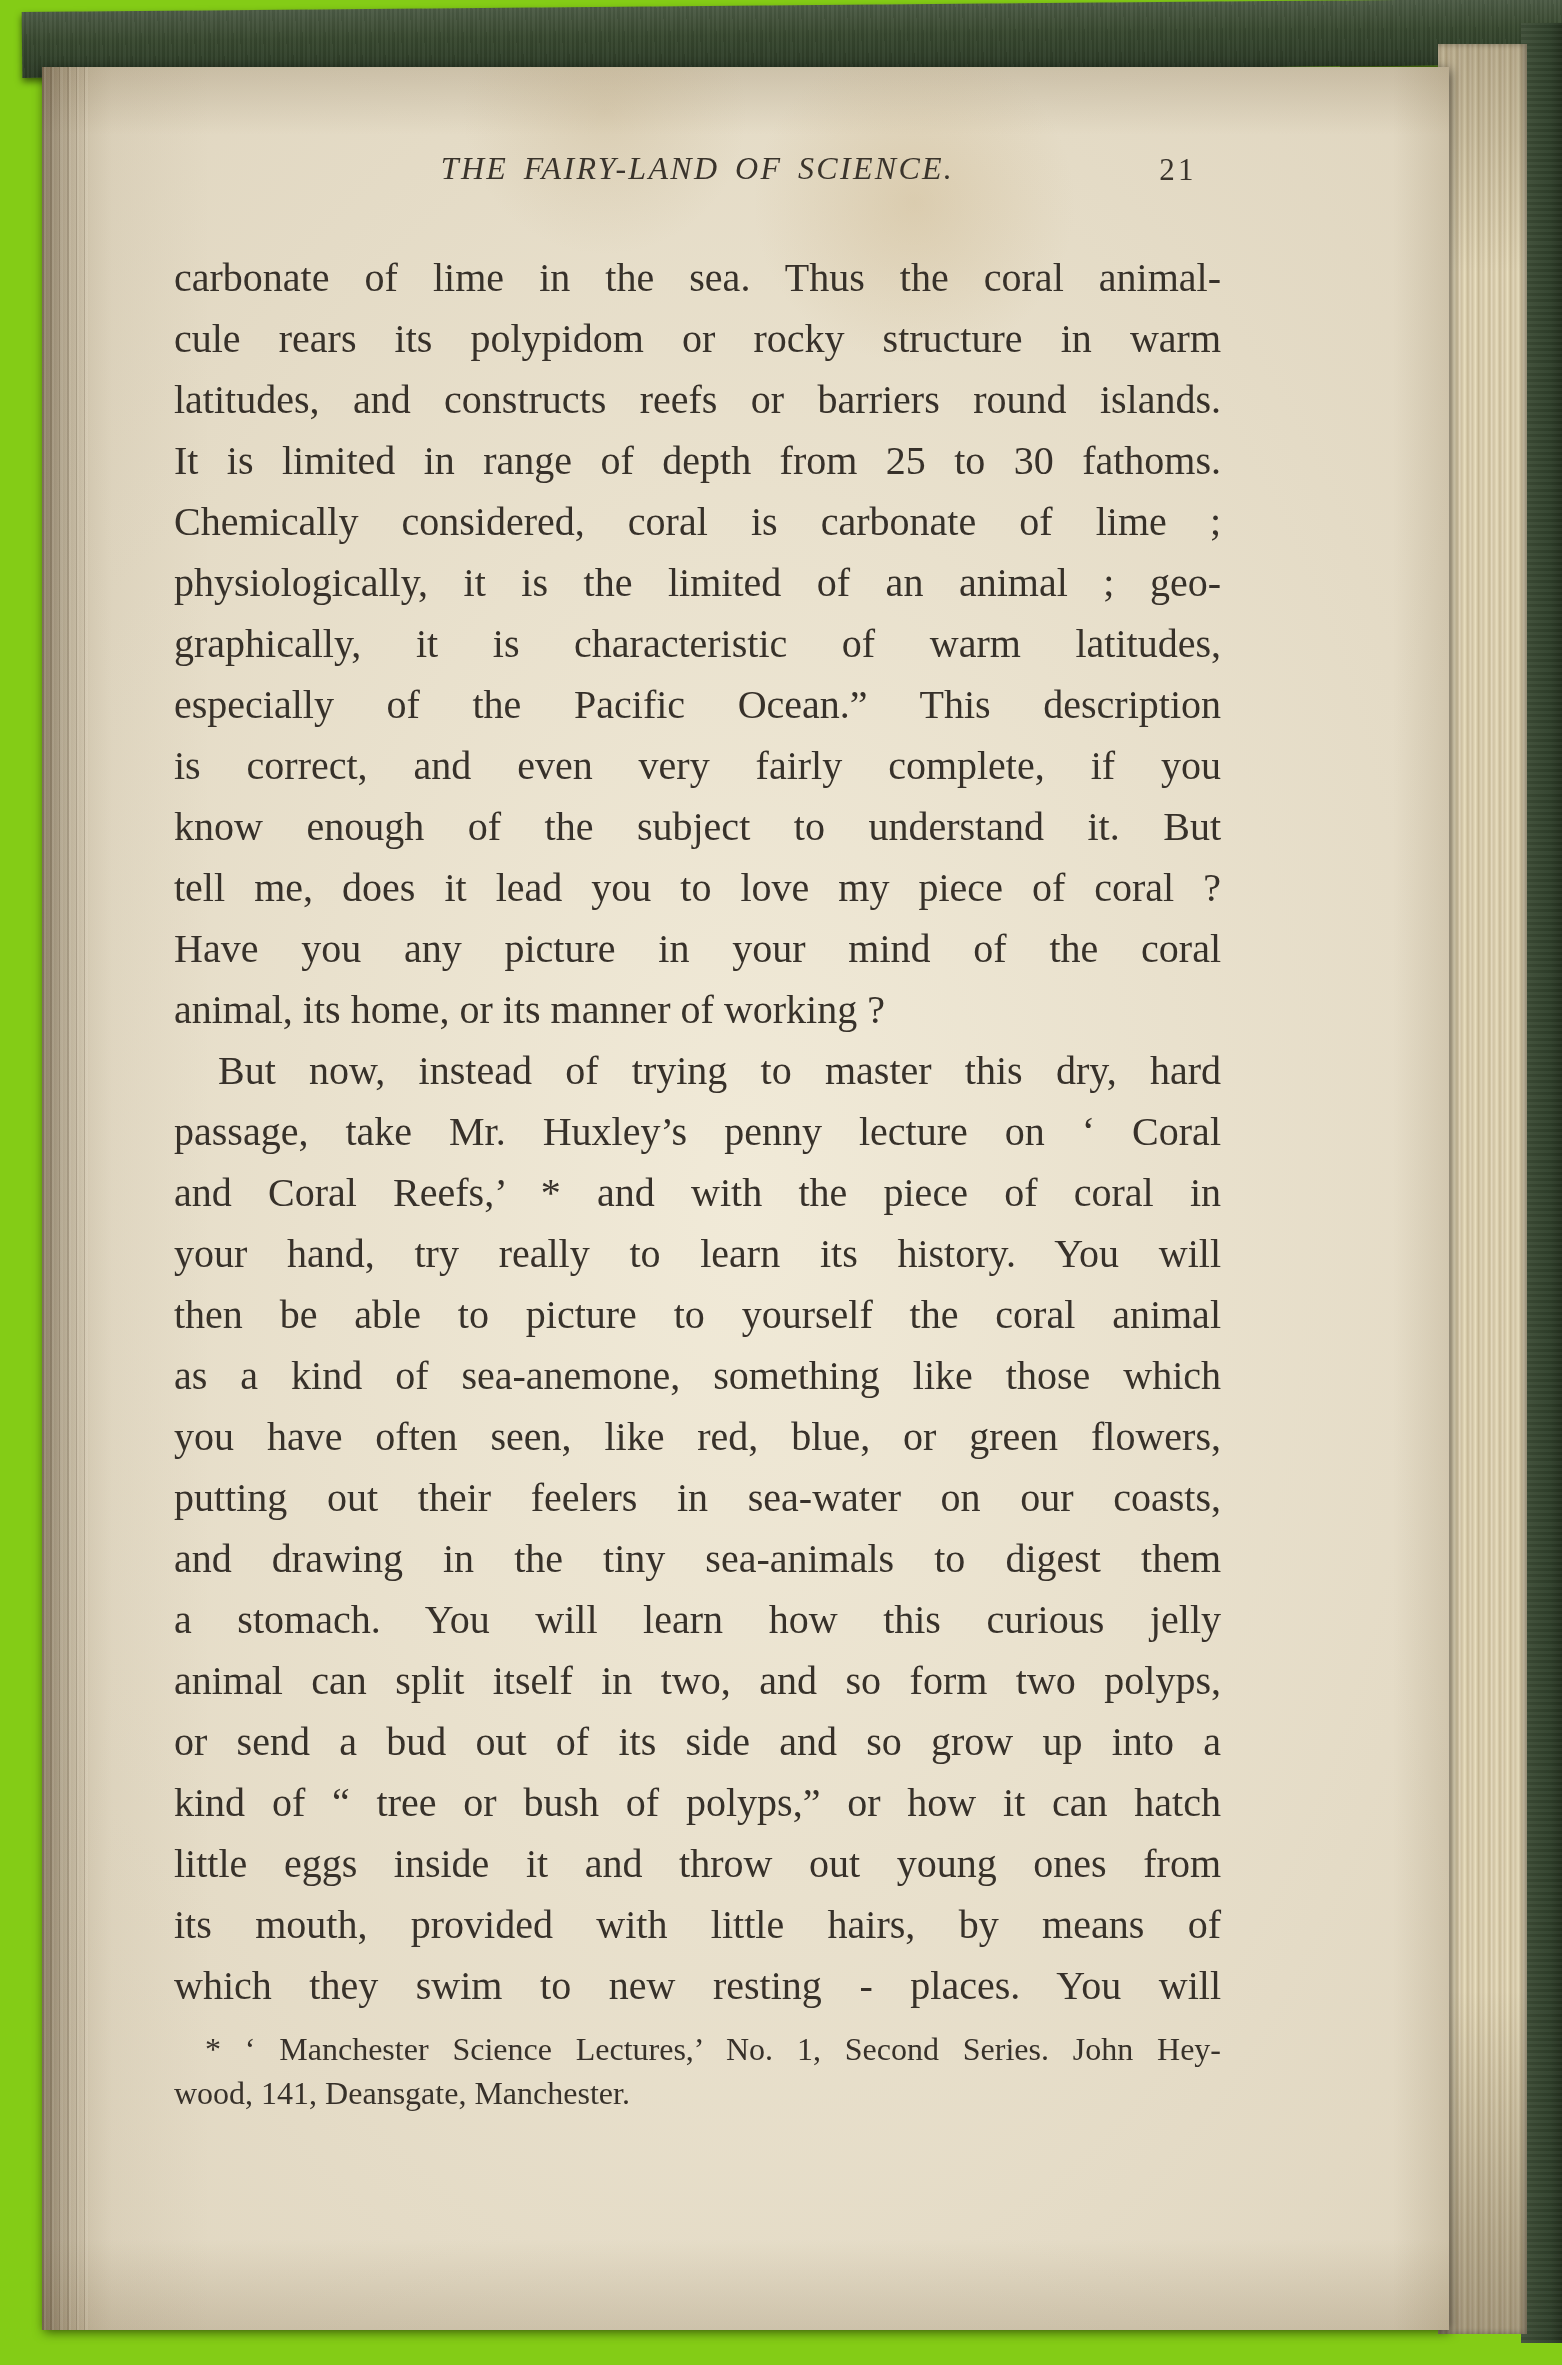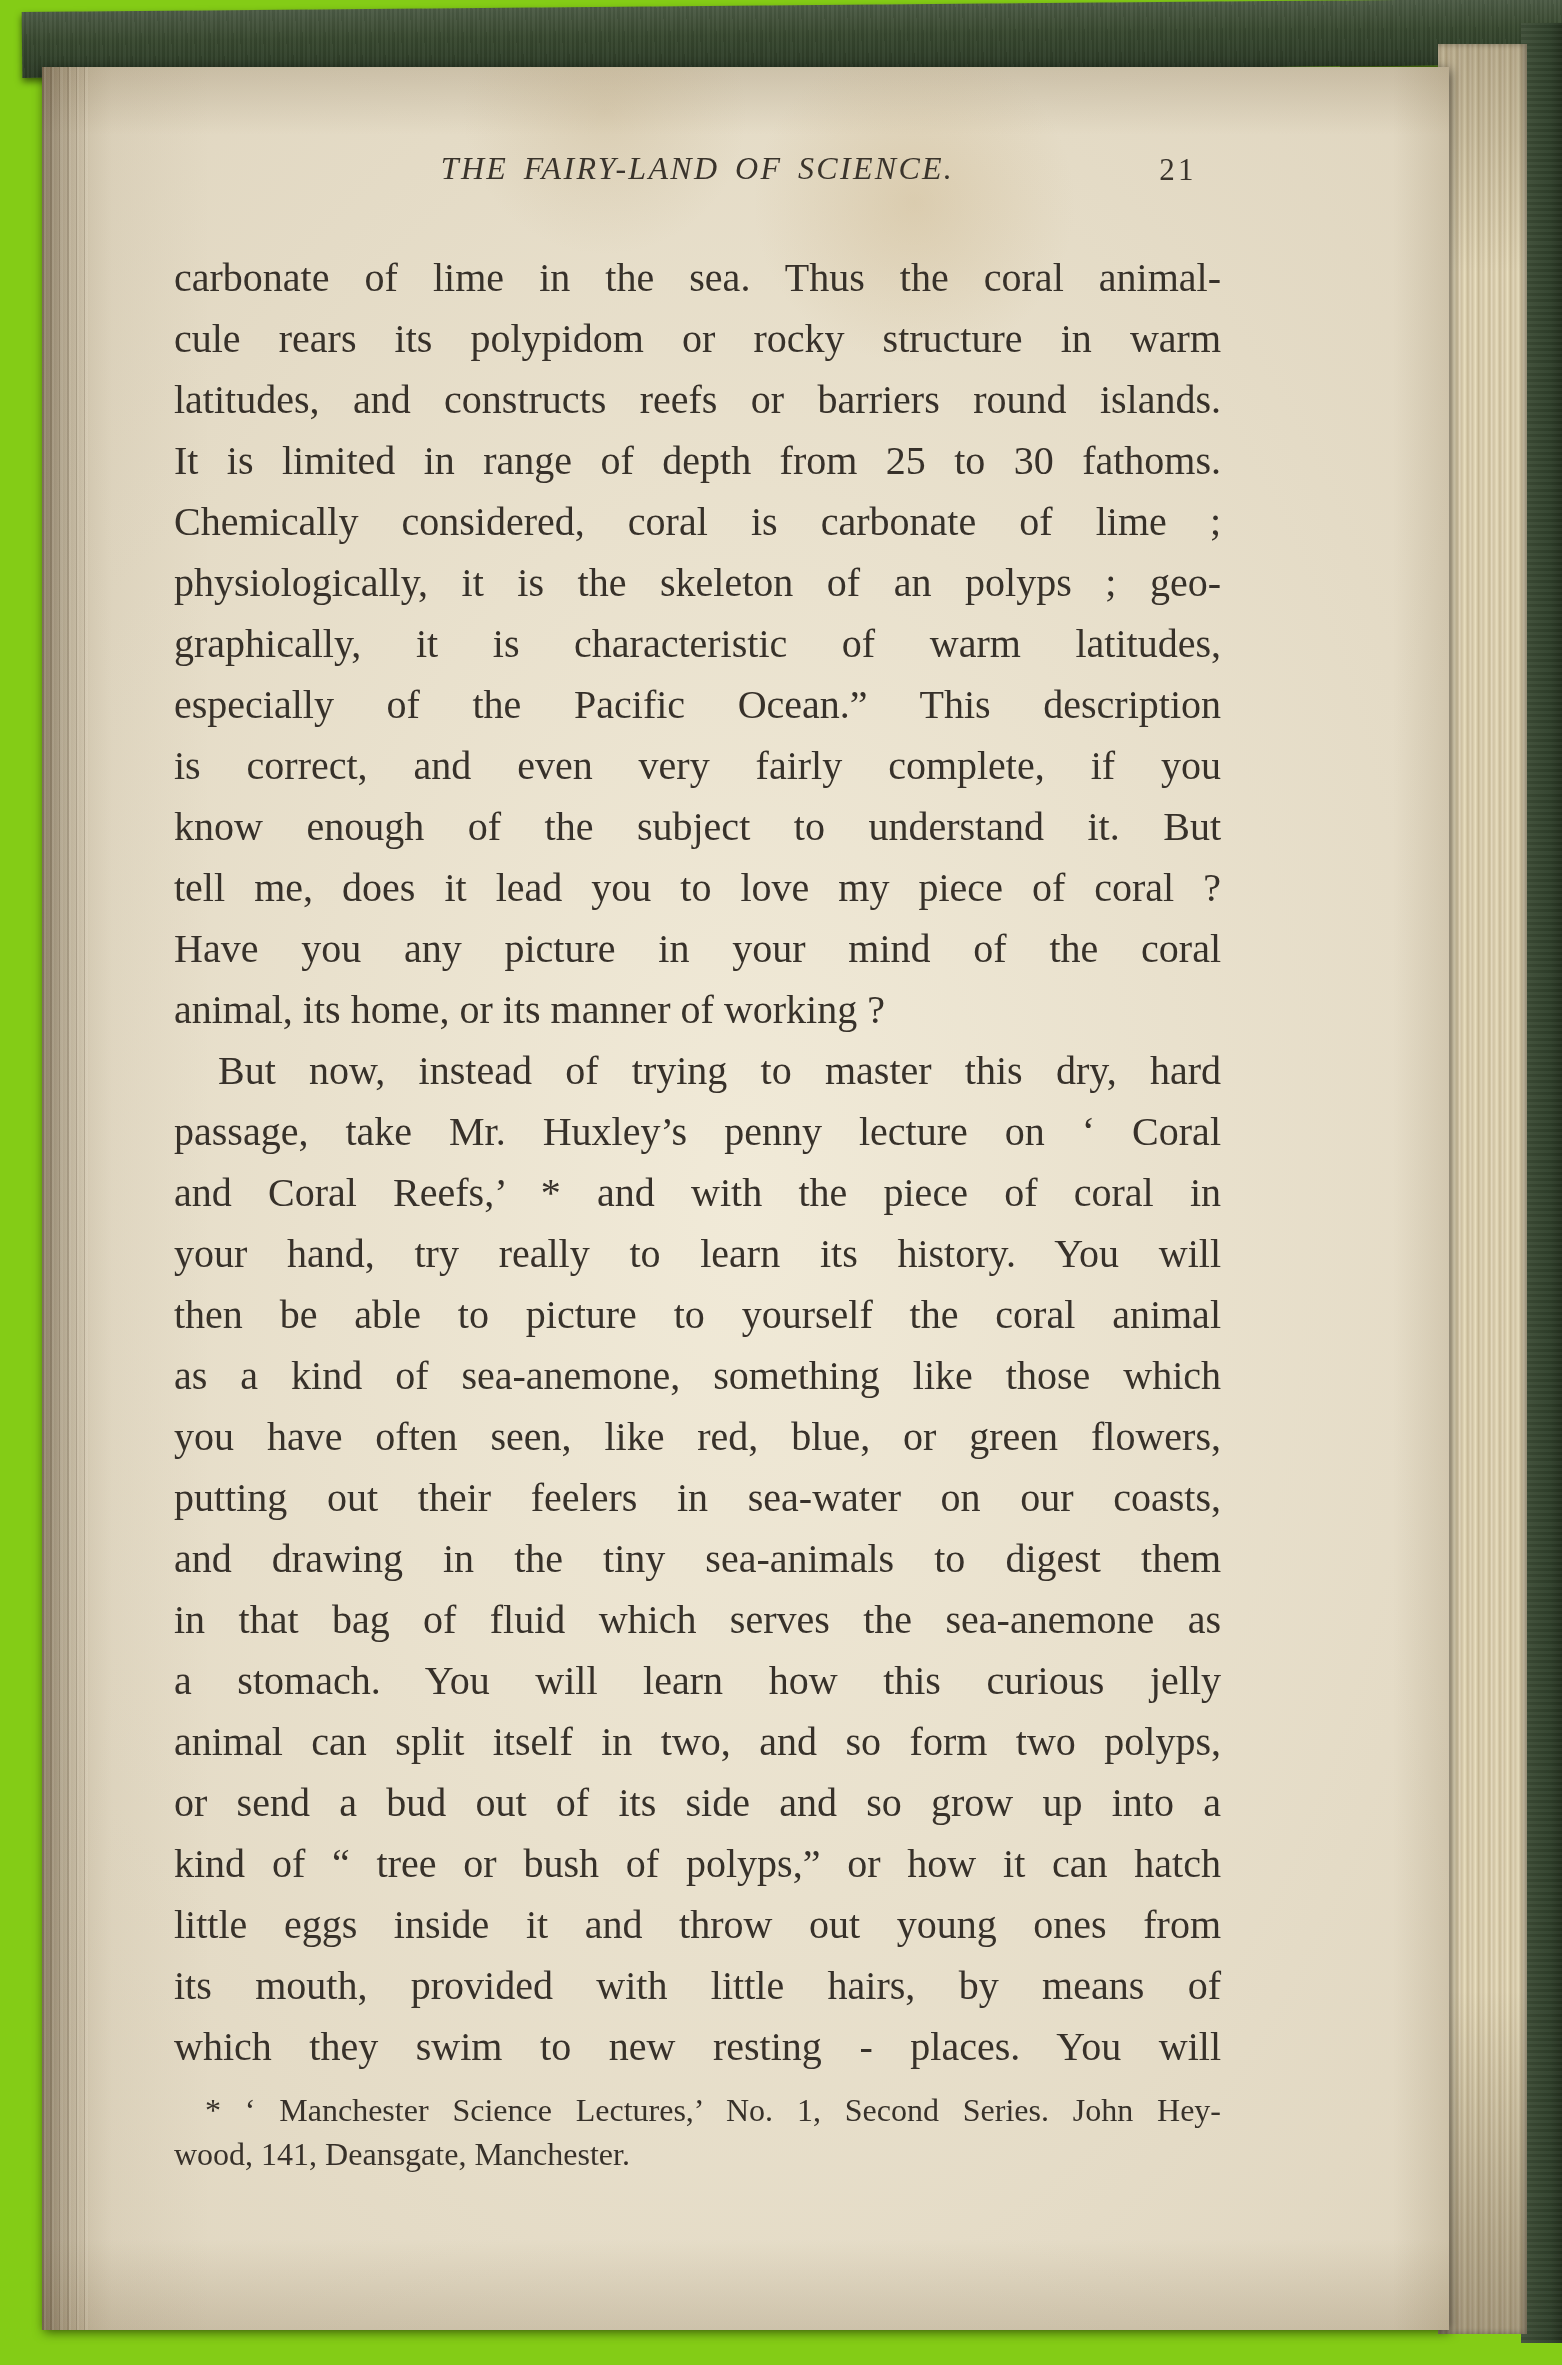--- a/index.html
+++ b/index.html
@@ -124,40 +124,39 @@
         <div class="page-number">21</div>
       </div>
 
       <div class="body-text">
           <div class="paragraph">
             <div class="line">carbonate of lime in the sea.  Thus the coral animal-</div>
             <div class="line">cule rears its polypidom or rocky structure in warm</div>
             <div class="line">latitudes, and constructs reefs or barriers round islands.</div>
             <div class="line">It is limited in range of depth from 25 to 30 fathoms.</div>
             <div class="line">Chemically considered, coral is carbonate of lime ;</div>
-            <div class="line">physiologically, it is the skeleton of an polyps ; geo-</div>
+            <div class="line">physiologically, it is the limited of an animal ; geo-</div>
             <div class="line">graphically, it is characteristic of warm latitudes,</div>
             <div class="line">especially of the Pacific Ocean.”  This description</div>
             <div class="line">is correct, and even very fairly complete, if you</div>
             <div class="line">know enough of the subject to understand it.  But</div>
             <div class="line">tell me, does it lead you to love my piece of coral ?</div>
             <div class="line">Have you any picture in your mind of the coral</div>
             <div class="line last">animal, its home, or its manner of working ?</div>
           </div>
           <div class="paragraph">
             <div class="line first">But now, instead of trying to master this dry, hard</div>
             <div class="line">passage, take Mr. Huxley’s penny lecture on ‘ Coral</div>
             <div class="line">and Coral Reefs,’ * and with the piece of coral in</div>
             <div class="line">your hand, try really to learn its history.  You will</div>
             <div class="line">then be able to picture to yourself the coral animal</div>
             <div class="line">as a kind of sea-anemone, something like those which</div>
             <div class="line">you have often seen, like red, blue, or green flowers,</div>
             <div class="line">putting out their feelers in sea-water on our coasts,</div>
             <div class="line">and drawing in the tiny sea-animals to digest them</div>
-            <div class="line">in that bag of fluid which serves the sea-anemone as</div>
             <div class="line">a stomach.  You will learn how this curious jelly</div>
             <div class="line">animal can split itself in two, and so form two polyps,</div>
             <div class="line">or send a bud out of its side and so grow up into a</div>
             <div class="line">kind of “ tree or bush of polyps,” or how it can hatch</div>
             <div class="line">little eggs inside it and throw out young ones from</div>
             <div class="line">its mouth, provided with little hairs, by means of</div>
             <div class="line">which they swim to new resting - places.  You will</div>
           </div>
         </div>
 

